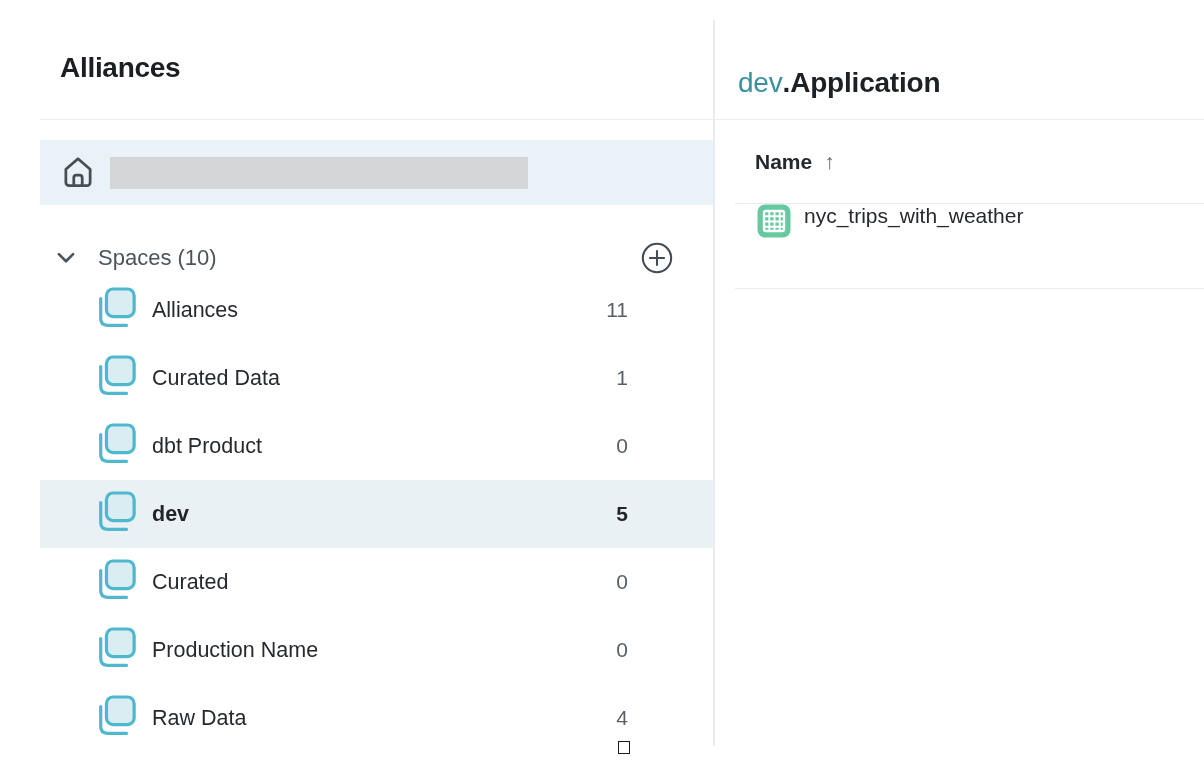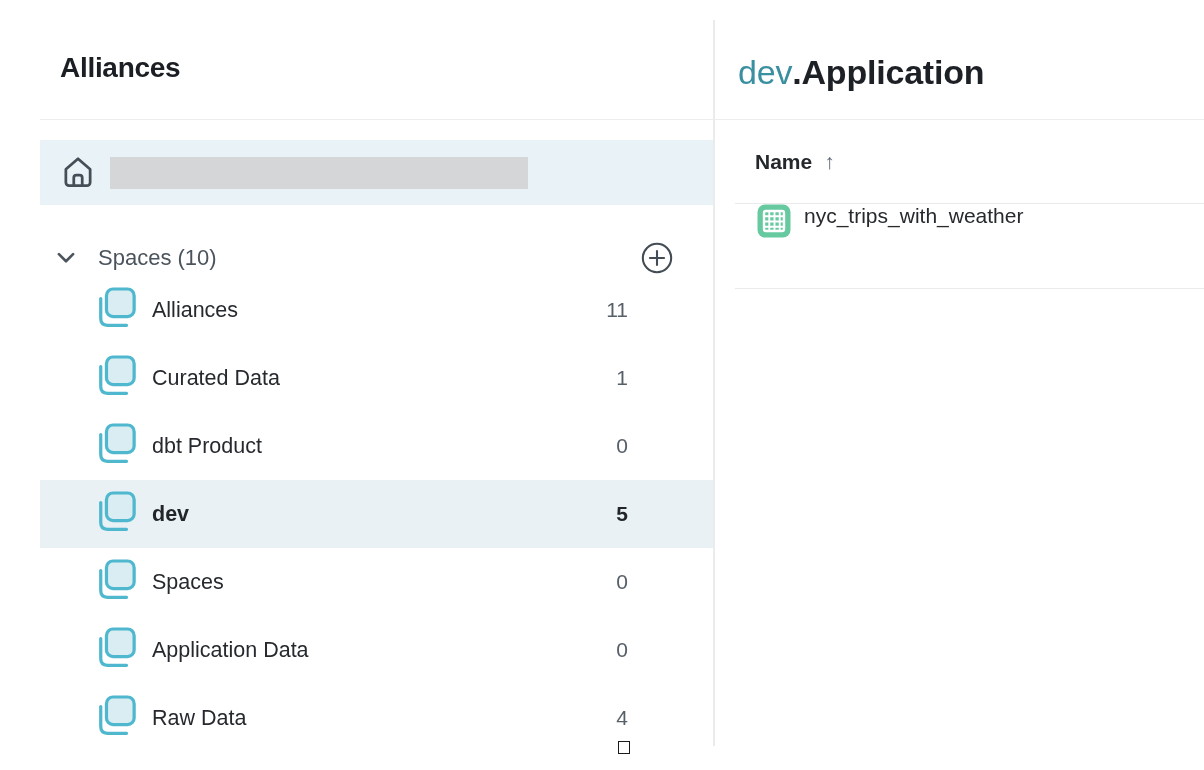--- a/index.html
+++ b/index.html
@@ -42,21 +42,21 @@
   .item.selected { background:#e9f1f5; }
   .space-icon { display:flex; width:42px; }
   .item .name { margin-left:15px; font-size:21.5px; color:#26292e; }
   .item .count { margin-left:auto; font-size:21px; color:#575f67; }
   .item.selected .name, .item.selected .count { font-weight:700; color:#22262b; }
 
   
   .v-divider { position:absolute; left:713px; top:20px; width:1.5px; height:726px; background:#e9ebec; }
 
   
-  .right-title { position:absolute; left:738px; top:53px; font-size:34px; letter-spacing:-0.2px; }
+  .right-title { position:absolute; left:738px; top:67px; font-size:28px; letter-spacing:-0.2px; }
   .crumb-space { color:#3a8fa0; font-weight:400; }
   .crumb-sep, .crumb-entity { color:#1d2126; font-weight:700; }
   .right-header-divider { position:absolute; left:715px; top:119px; width:489px; height:1px; background:#ebedee; }
   .name-header {
     position:absolute; left:755px; top:150px; font-size:21px; font-weight:700; color:#24282d;
     display:flex; align-items:center;
   }
   .sort-arrow { margin-left:12px; font-weight:400; font-size:21px; color:#5f6874; }
   .table-divider { position:absolute; width:469px; height:1px; background:#e8eaeb; left:735px; }
   .td-1 { top:203px; } .td-2 { top:288px; }
@@ -154,32 +154,32 @@
         <span class="count">5</span>
       </div>
 
       <div class="item">
         <span class="space-icon">
           <svg viewBox="0 0 44 50" width="42" height="48">
             <path d="M6 13 v21 q0 7 7 7 h20" fill="none" stroke="#4fb8ce" stroke-width="3.4" stroke-linecap="round"></path>
             <rect x="12" y="3" width="29" height="29" rx="7" fill="#d9edf3" stroke="#4fb8ce" stroke-width="3.4"></rect>
           </svg>
         </span>
-        <span class="name">Spaces</span>
+        <span class="name">Curated</span>
         <span class="count">0</span>
       </div>
 
       <div class="item">
         <span class="space-icon">
           <svg viewBox="0 0 44 50" width="42" height="48">
             <path d="M6 13 v21 q0 7 7 7 h20" fill="none" stroke="#4fb8ce" stroke-width="3.4" stroke-linecap="round"></path>
             <rect x="12" y="3" width="29" height="29" rx="7" fill="#d9edf3" stroke="#4fb8ce" stroke-width="3.4"></rect>
           </svg>
         </span>
-        <span class="name">Application Data</span>
+        <span class="name">Production Name</span>
         <span class="count">0</span>
       </div>
 
       <div class="item">
         <span class="space-icon">
           <svg viewBox="0 0 44 50" width="42" height="48">
             <path d="M6 13 v21 q0 7 7 7 h20" fill="none" stroke="#4fb8ce" stroke-width="3.4" stroke-linecap="round"></path>
             <rect x="12" y="3" width="29" height="29" rx="7" fill="#d9edf3" stroke="#4fb8ce" stroke-width="3.4"></rect>
           </svg>
         </span>

